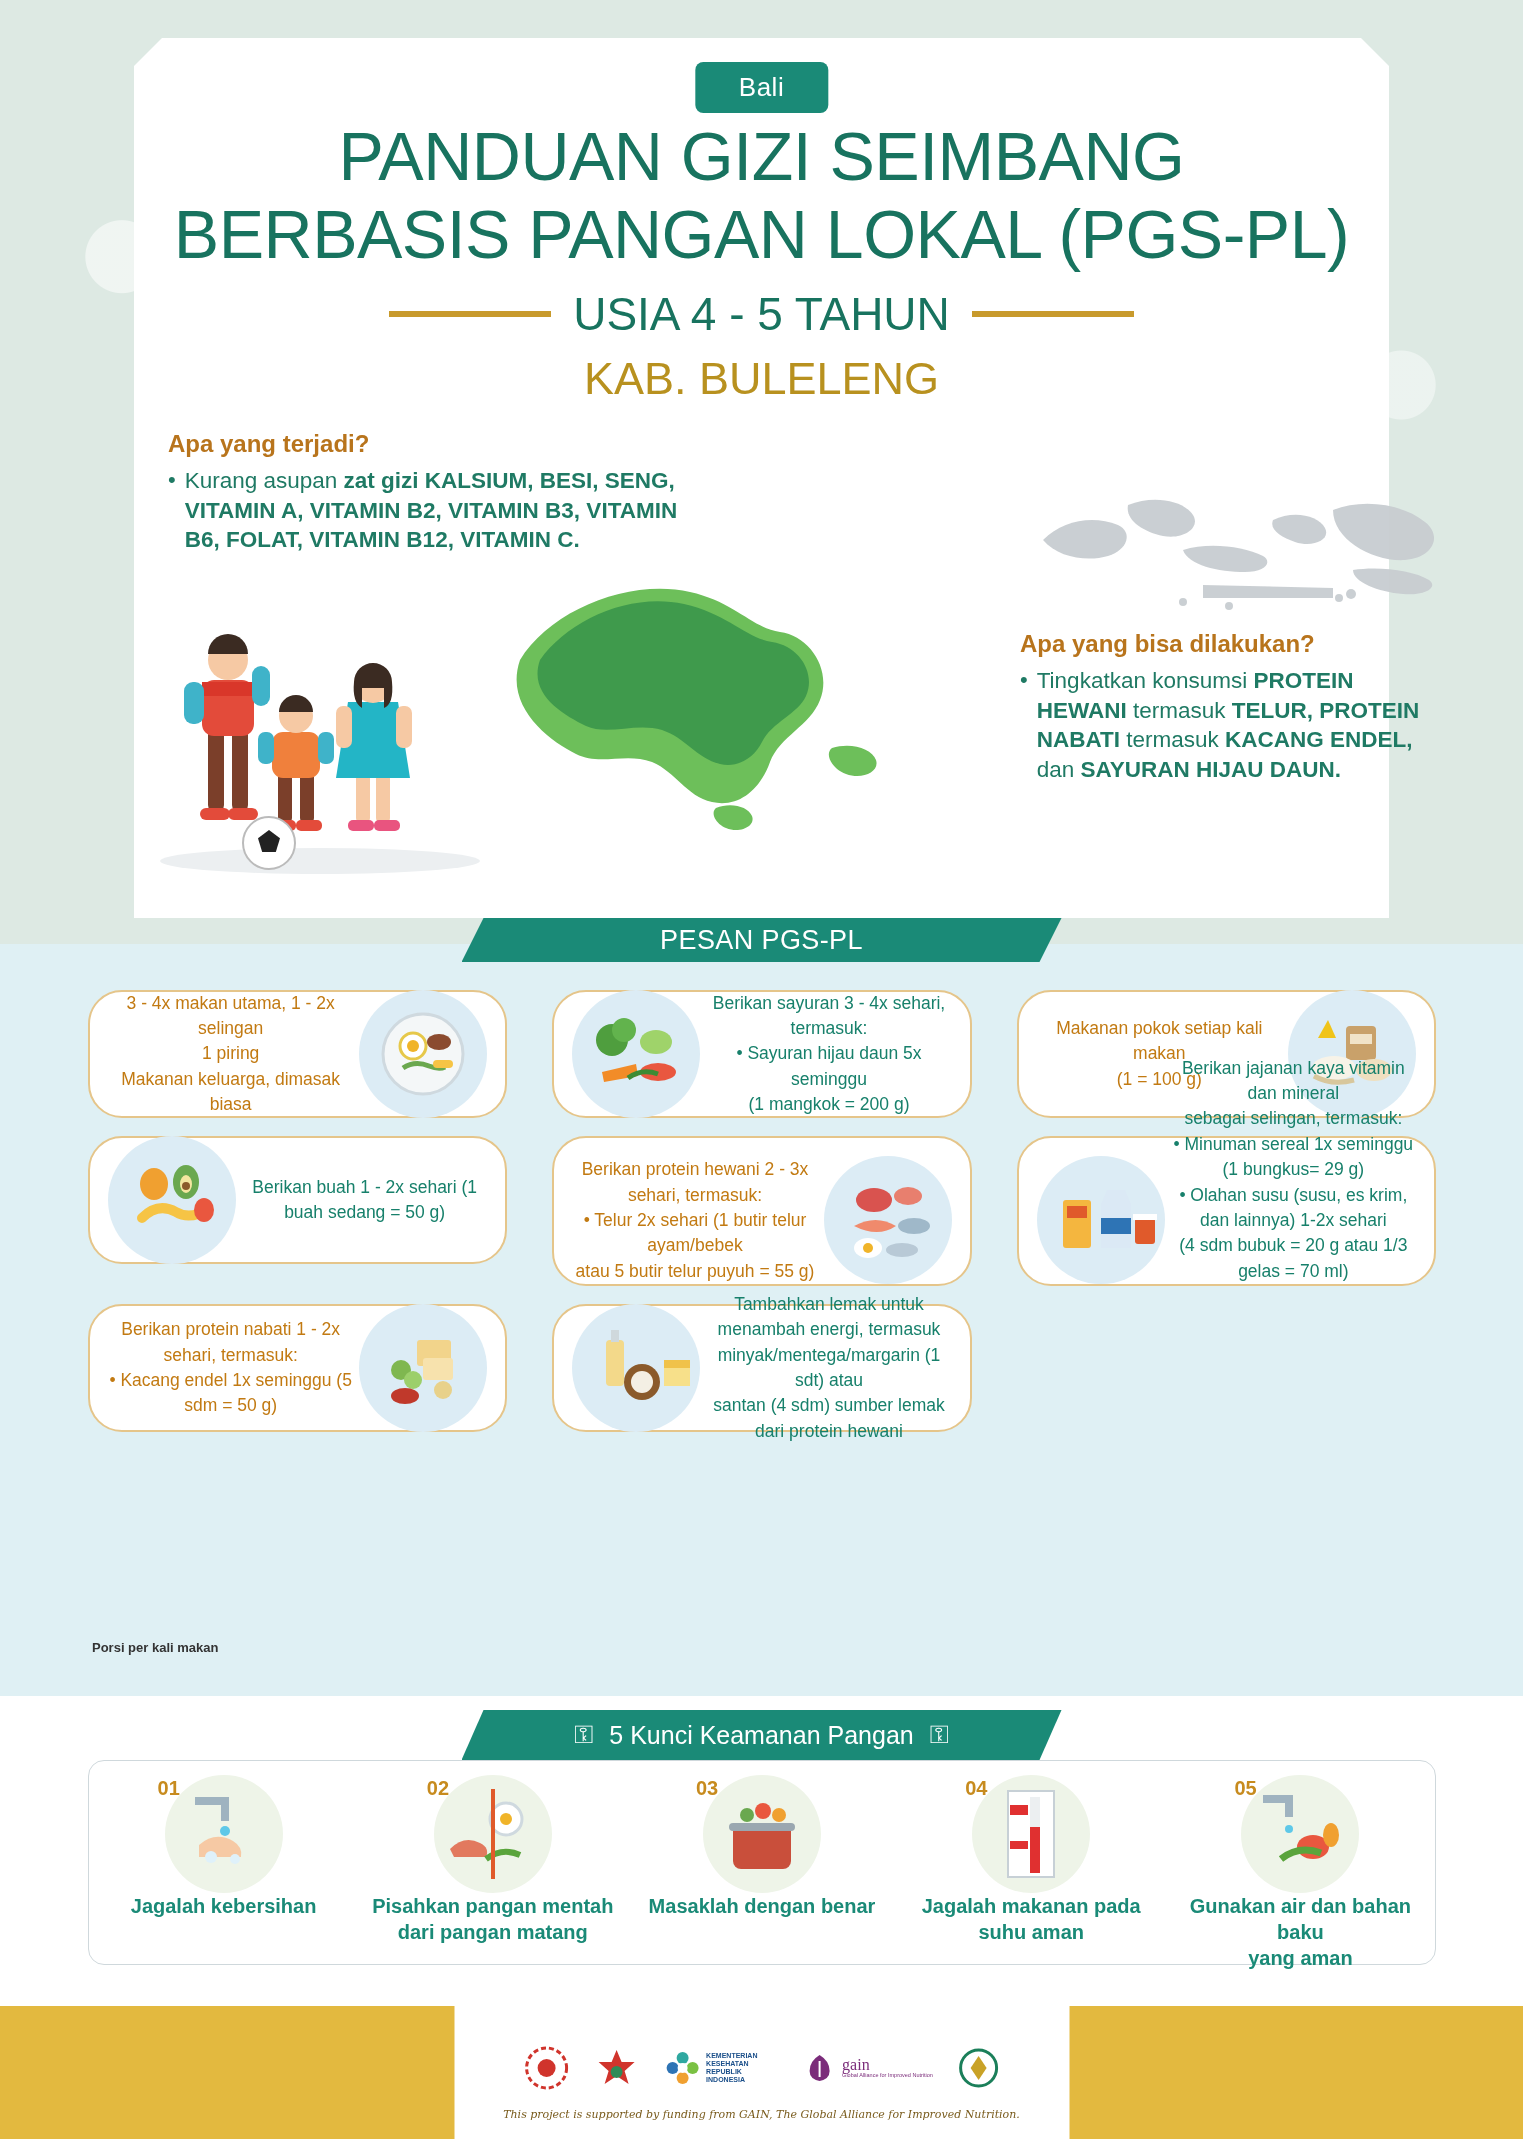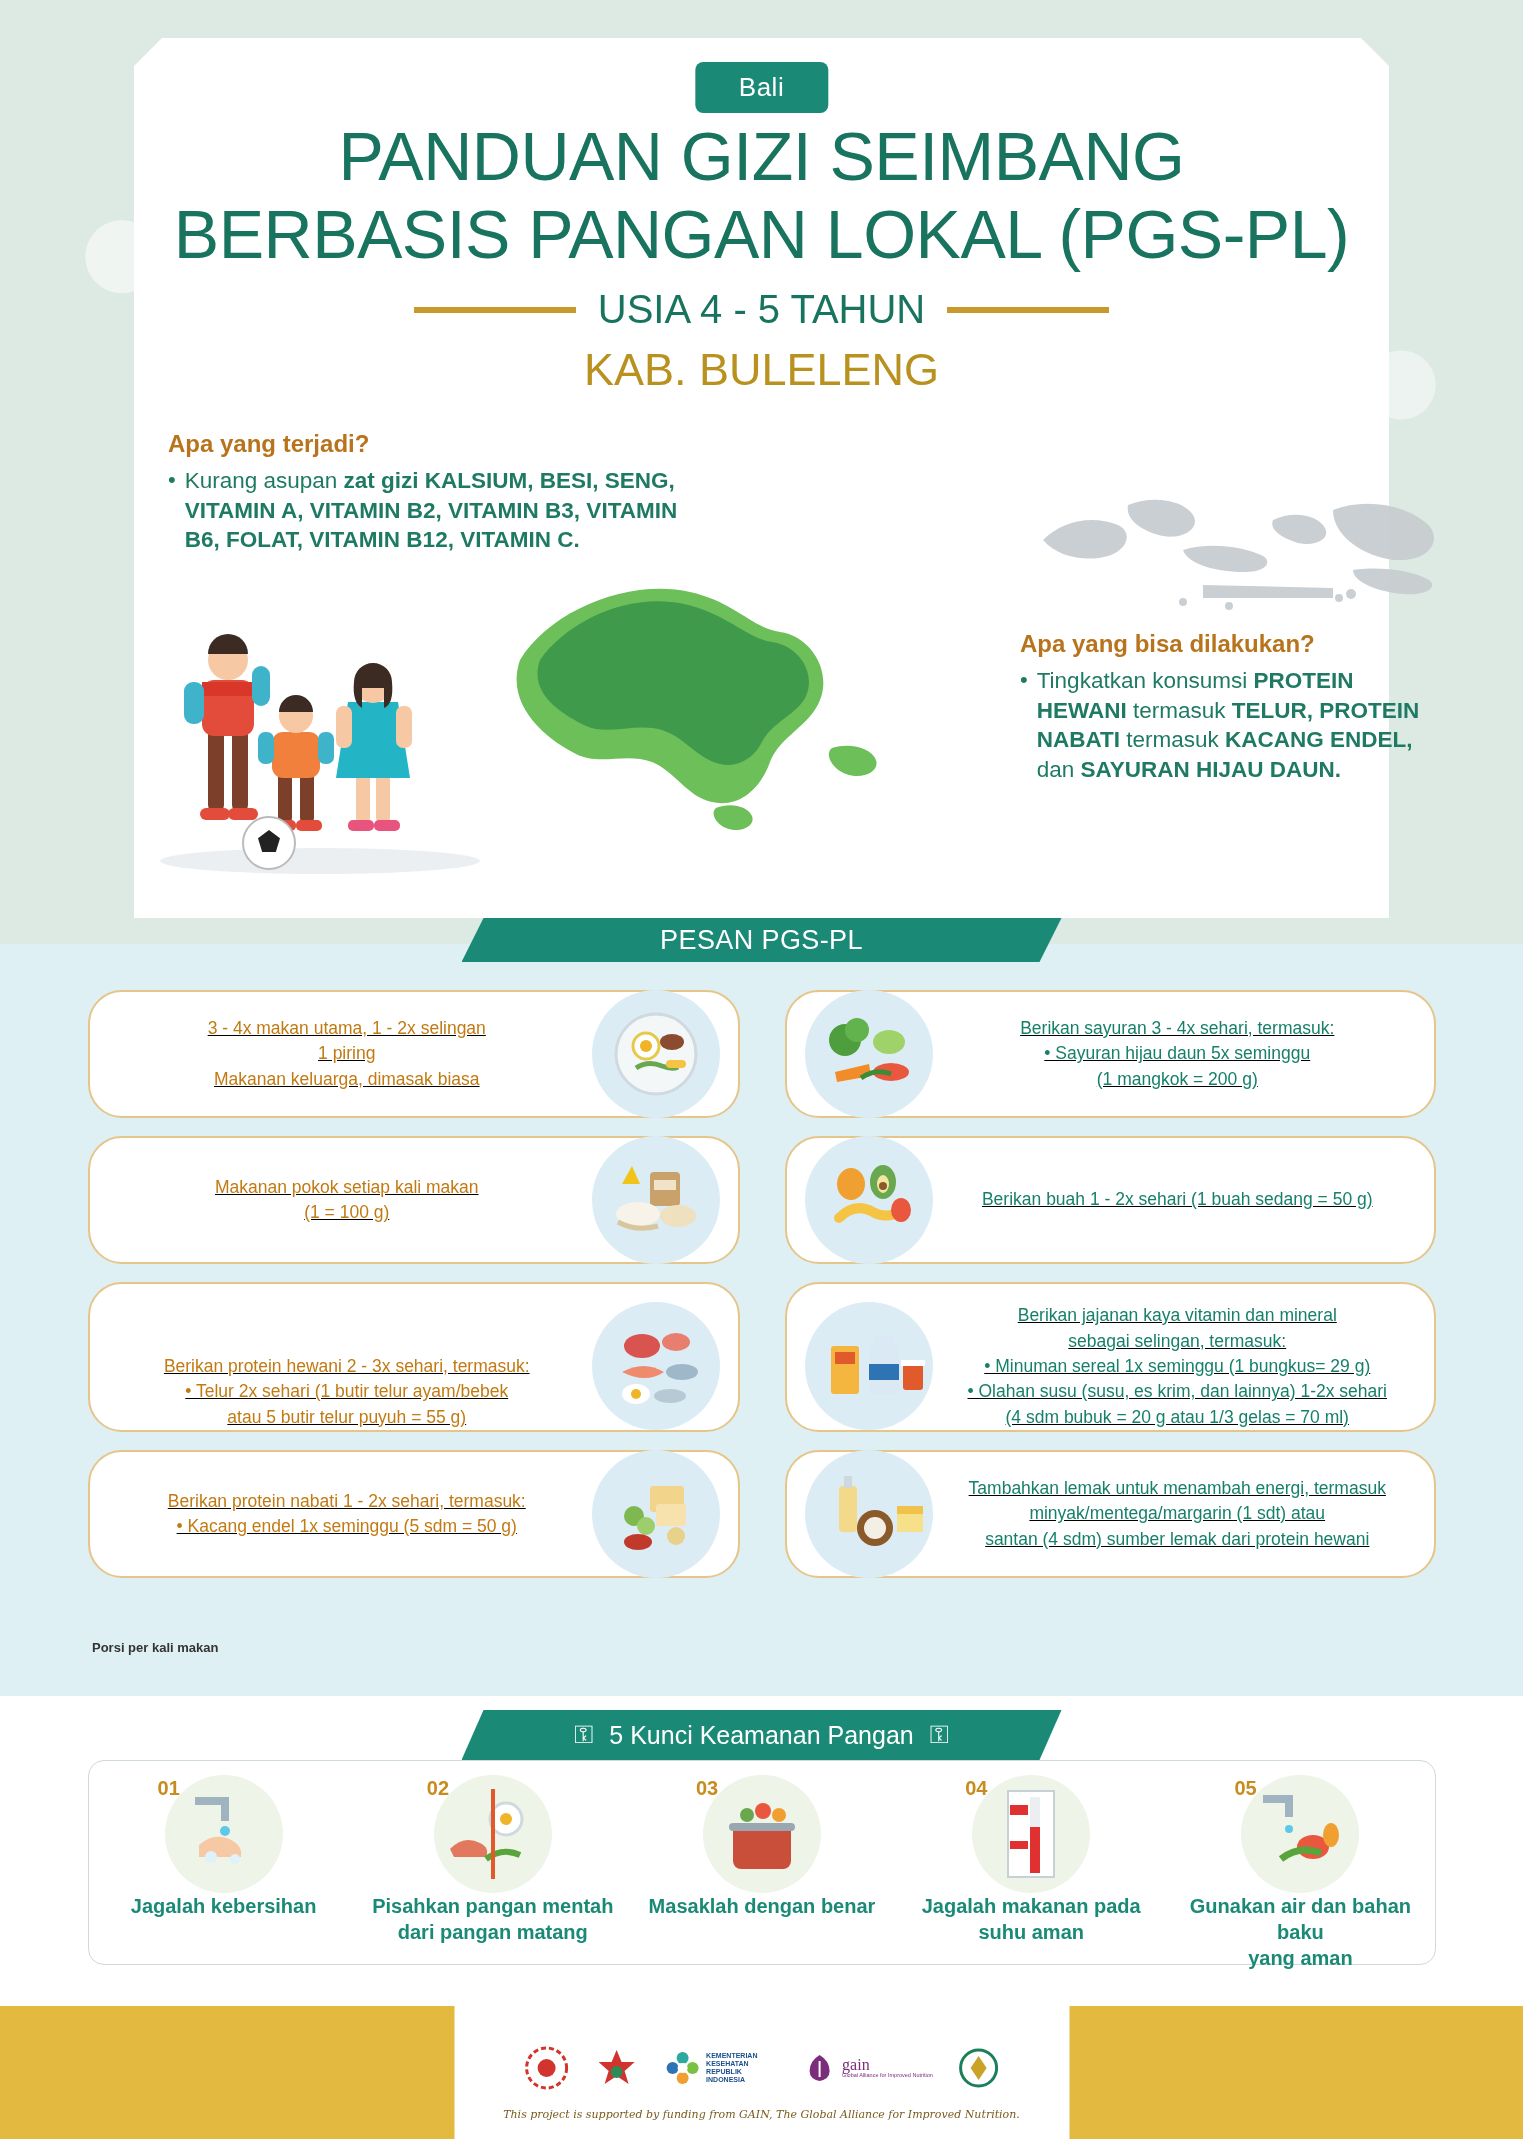--- a/index.html
+++ b/index.html
@@ -46,21 +46,21 @@
     color: #18735f;
     font-size: 68px;
     line-height: 1.14;
     letter-spacing: -0.5px;
   }
   .subtitle-wrap {
     margin-top: 14px;
     display: flex; align-items: center; justify-content: center; gap: 22px;
   }
   .sub-rule { height: 6px; width: 162px; background: #c89a2c; }
-  .title-3 { color: #18735f; font-size: 40px; }
+  .title-3 { color: #18735f; font-size: 46px; }
   .title-4 { color: #b8911f; font-size: 45px; margin-top: 12px; }
 
   .q1 {
     position: absolute; left: 168px; top: 430px; width: 520px; z-index: 5;
   }
   .q1 h3 { color: #b8741c; font-size: 24px; margin-bottom: 8px; }
   .q2 { position: absolute; left: 1020px; top: 630px; width: 400px; z-index: 5; }
   .q2 h3 { color: #b8741c; font-size: 24px; margin-bottom: 8px; }
   .bullet-row { display: flex; gap: 9px; color: #1f7a64; font-size: 22.5px; line-height: 1.32; }
   .dot { color: #1f7a64; font-size: 22px; line-height: 1.3; }
@@ -85,21 +85,21 @@
     font-size: 27px; letter-spacing: .4px;
     clip-path: polygon(22px 0, 100% 0, calc(100% - 22px) 100%, 0 100%);
     z-index: 7;
   }
   .mid-band {
     position: absolute; left: 0; right: 0; top: 944px; height: 752px;
     background: #dff0f4;
   }
   .cards {
     position: absolute; left: 88px; top: 990px; width: 1348px;
-    display: grid; grid-template-columns: 1fr 1fr; gap: 18px 45px; text-decoration: underline;
+    display: grid; grid-template-columns: 1fr 1fr 1fr; gap: 18px 45px;
   }
   .card {
     background: #fff; border: 2px solid #e5c58a; border-radius: 34px;
     height: 128px; display: flex; align-items: center; position: relative;
     padding: 0 18px;
   }
   .card.tall { height: 150px; align-items: flex-end; }
   .card-text { flex: 1; text-align: center; color: #c27a12; font-size: 17.5px; line-height: 1.45; }
   .card-text.green { color: #17806b; }
   .thumb {

